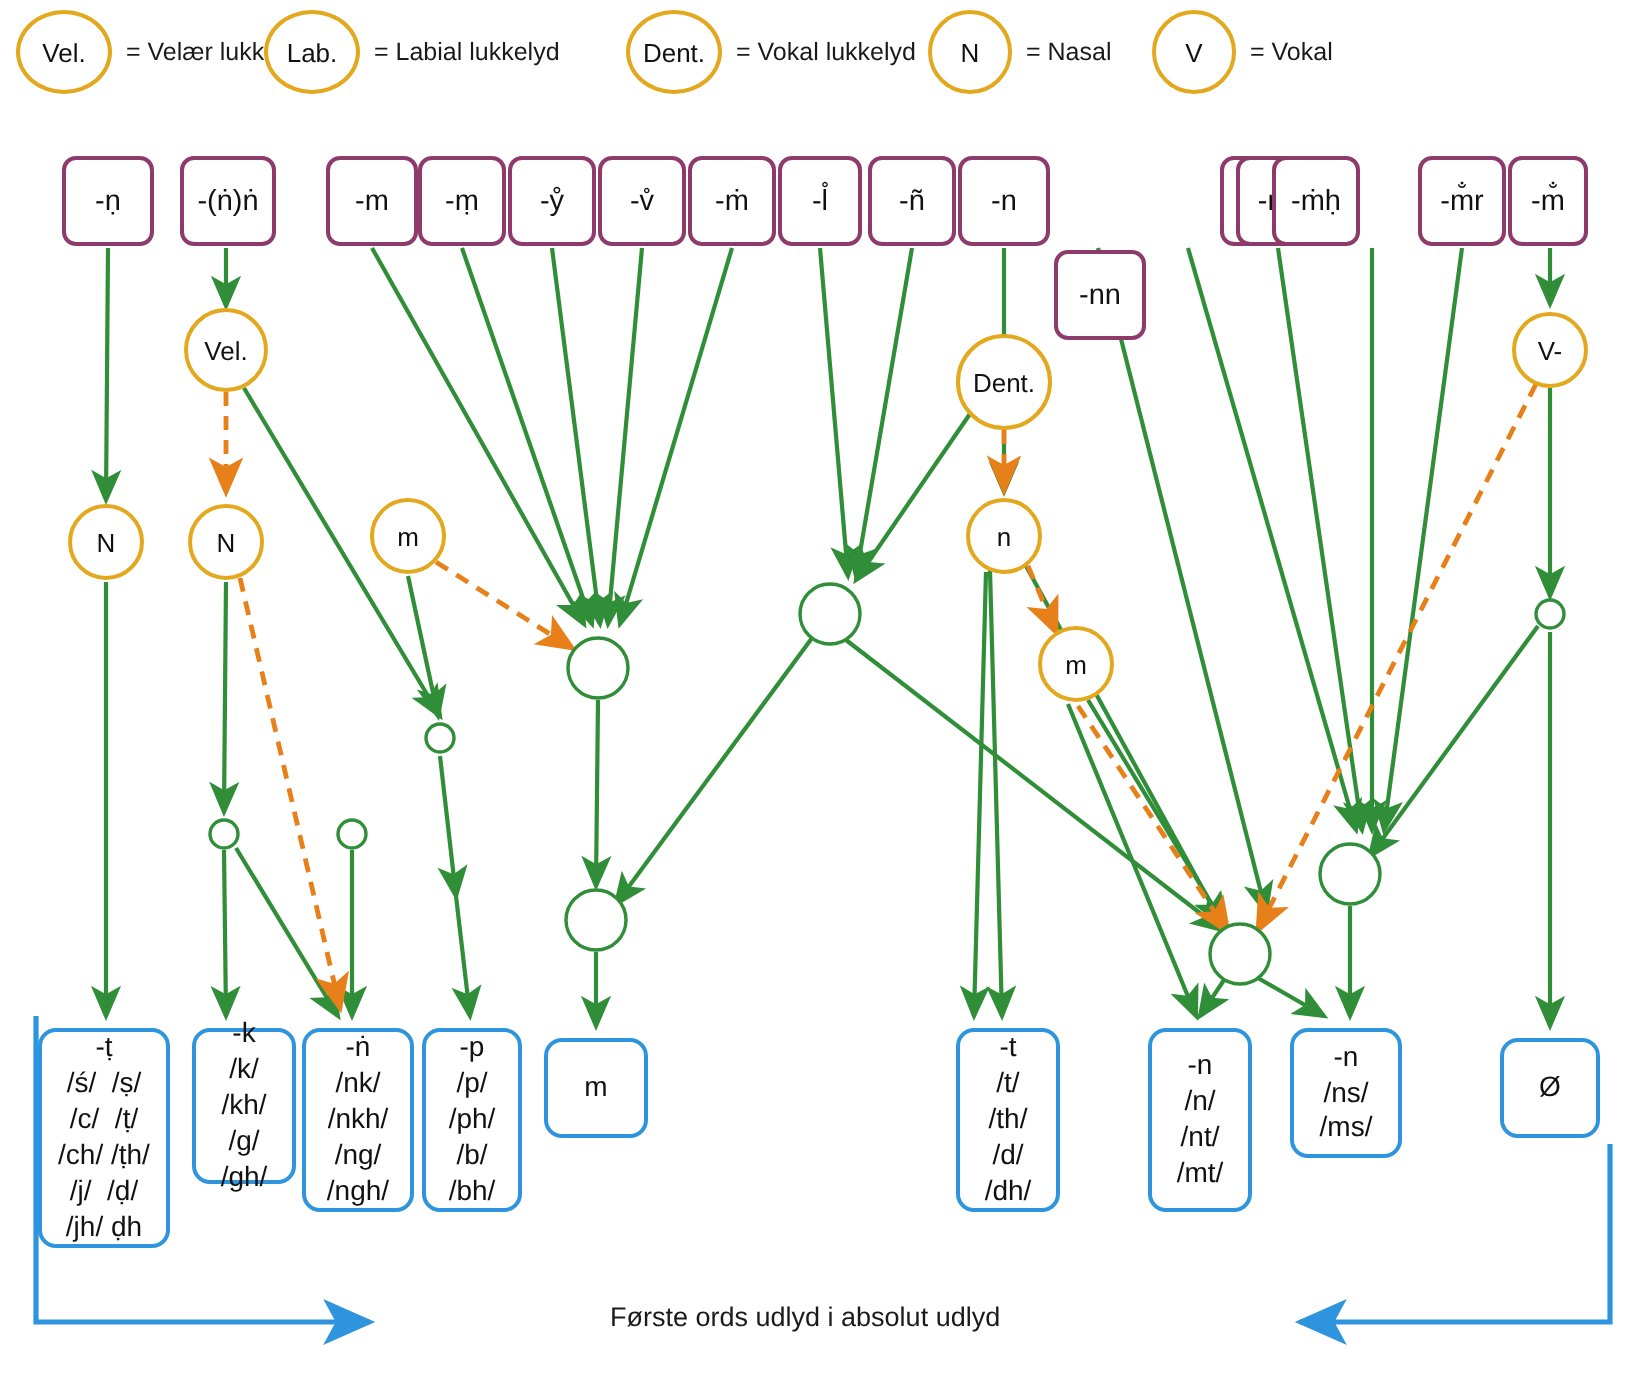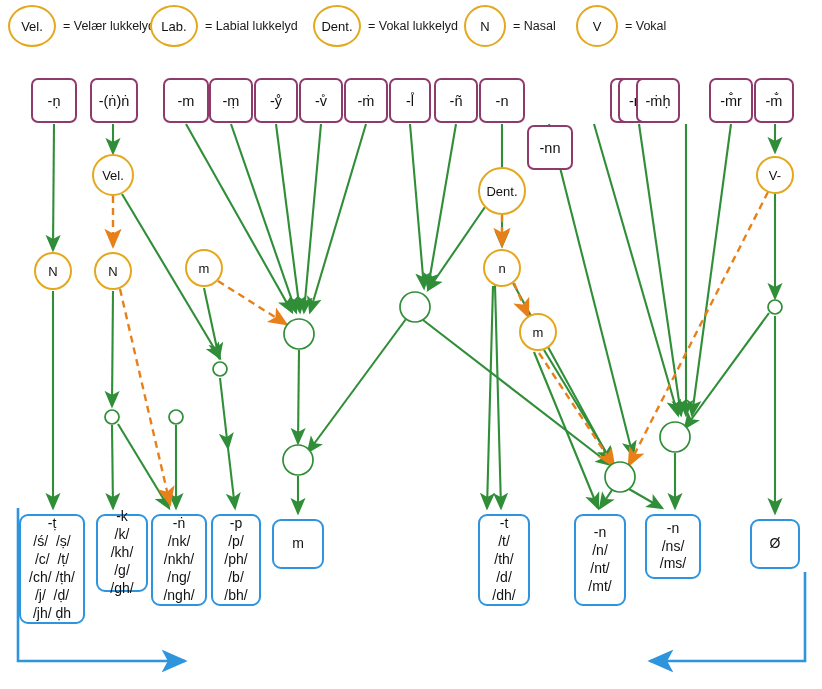--- a/index.html
+++ b/index.html
@@ -217,21 +217,21 @@
       <circle cx="112" cy="417" r="7" fill="#ffffff" stroke="#2F8E37" stroke-width="1.7"></circle>
       <circle cx="176" cy="417" r="7" fill="#ffffff" stroke="#2F8E37" stroke-width="1.7"></circle>
       <circle cx="775" cy="307" r="7" fill="#ffffff" stroke="#2F8E37" stroke-width="1.7"></circle>
     </svg>
 
   <div>
     <div class="legend-item" style="left:8px;">
       <div class="legend-ellipse wide">Vel.</div>
       <div class="legend-text">= Velær lukkelyd</div>
     </div>
-    <div class="legend-item" style="left:150px;text-align:right;">
+    <div class="legend-item" style="left:132px;text-align:right;">
       <div class="legend-ellipse wide">Lab.</div>
       <div class="legend-text">= Labial lukkelyd</div>
     </div>
     <div class="legend-item" style="left:313px;">
       <div class="legend-ellipse wide">Dent.</div>
       <div class="legend-text">= Vokal lukkelyd</div>
     </div>
     <div class="legend-item" style="left:464px;">
       <div class="legend-ellipse">N</div>
       <div class="legend-text">= Nasal</div>
@@ -321,14 +321,15 @@
       <div class="bot-box" style="left: 645px; top: 514px; width: 56px; height: 65px;">
         <span class="ln">-n</span>
         <span class="ln">/ns/</span>
         <span class="ln">/ms/</span>
       </div>
       <div class="bot-box" style="left: 750px; top: 519px; width: 50px; height: 50px;">
         <span class="ln">Ø</span>
       </div>
     </div>
 
+  <div class="caption" style="left: 305px; top: 651px;">Første ords udlyd i absolut udlyd</div>
 
 </div>
 
 </body></html>

